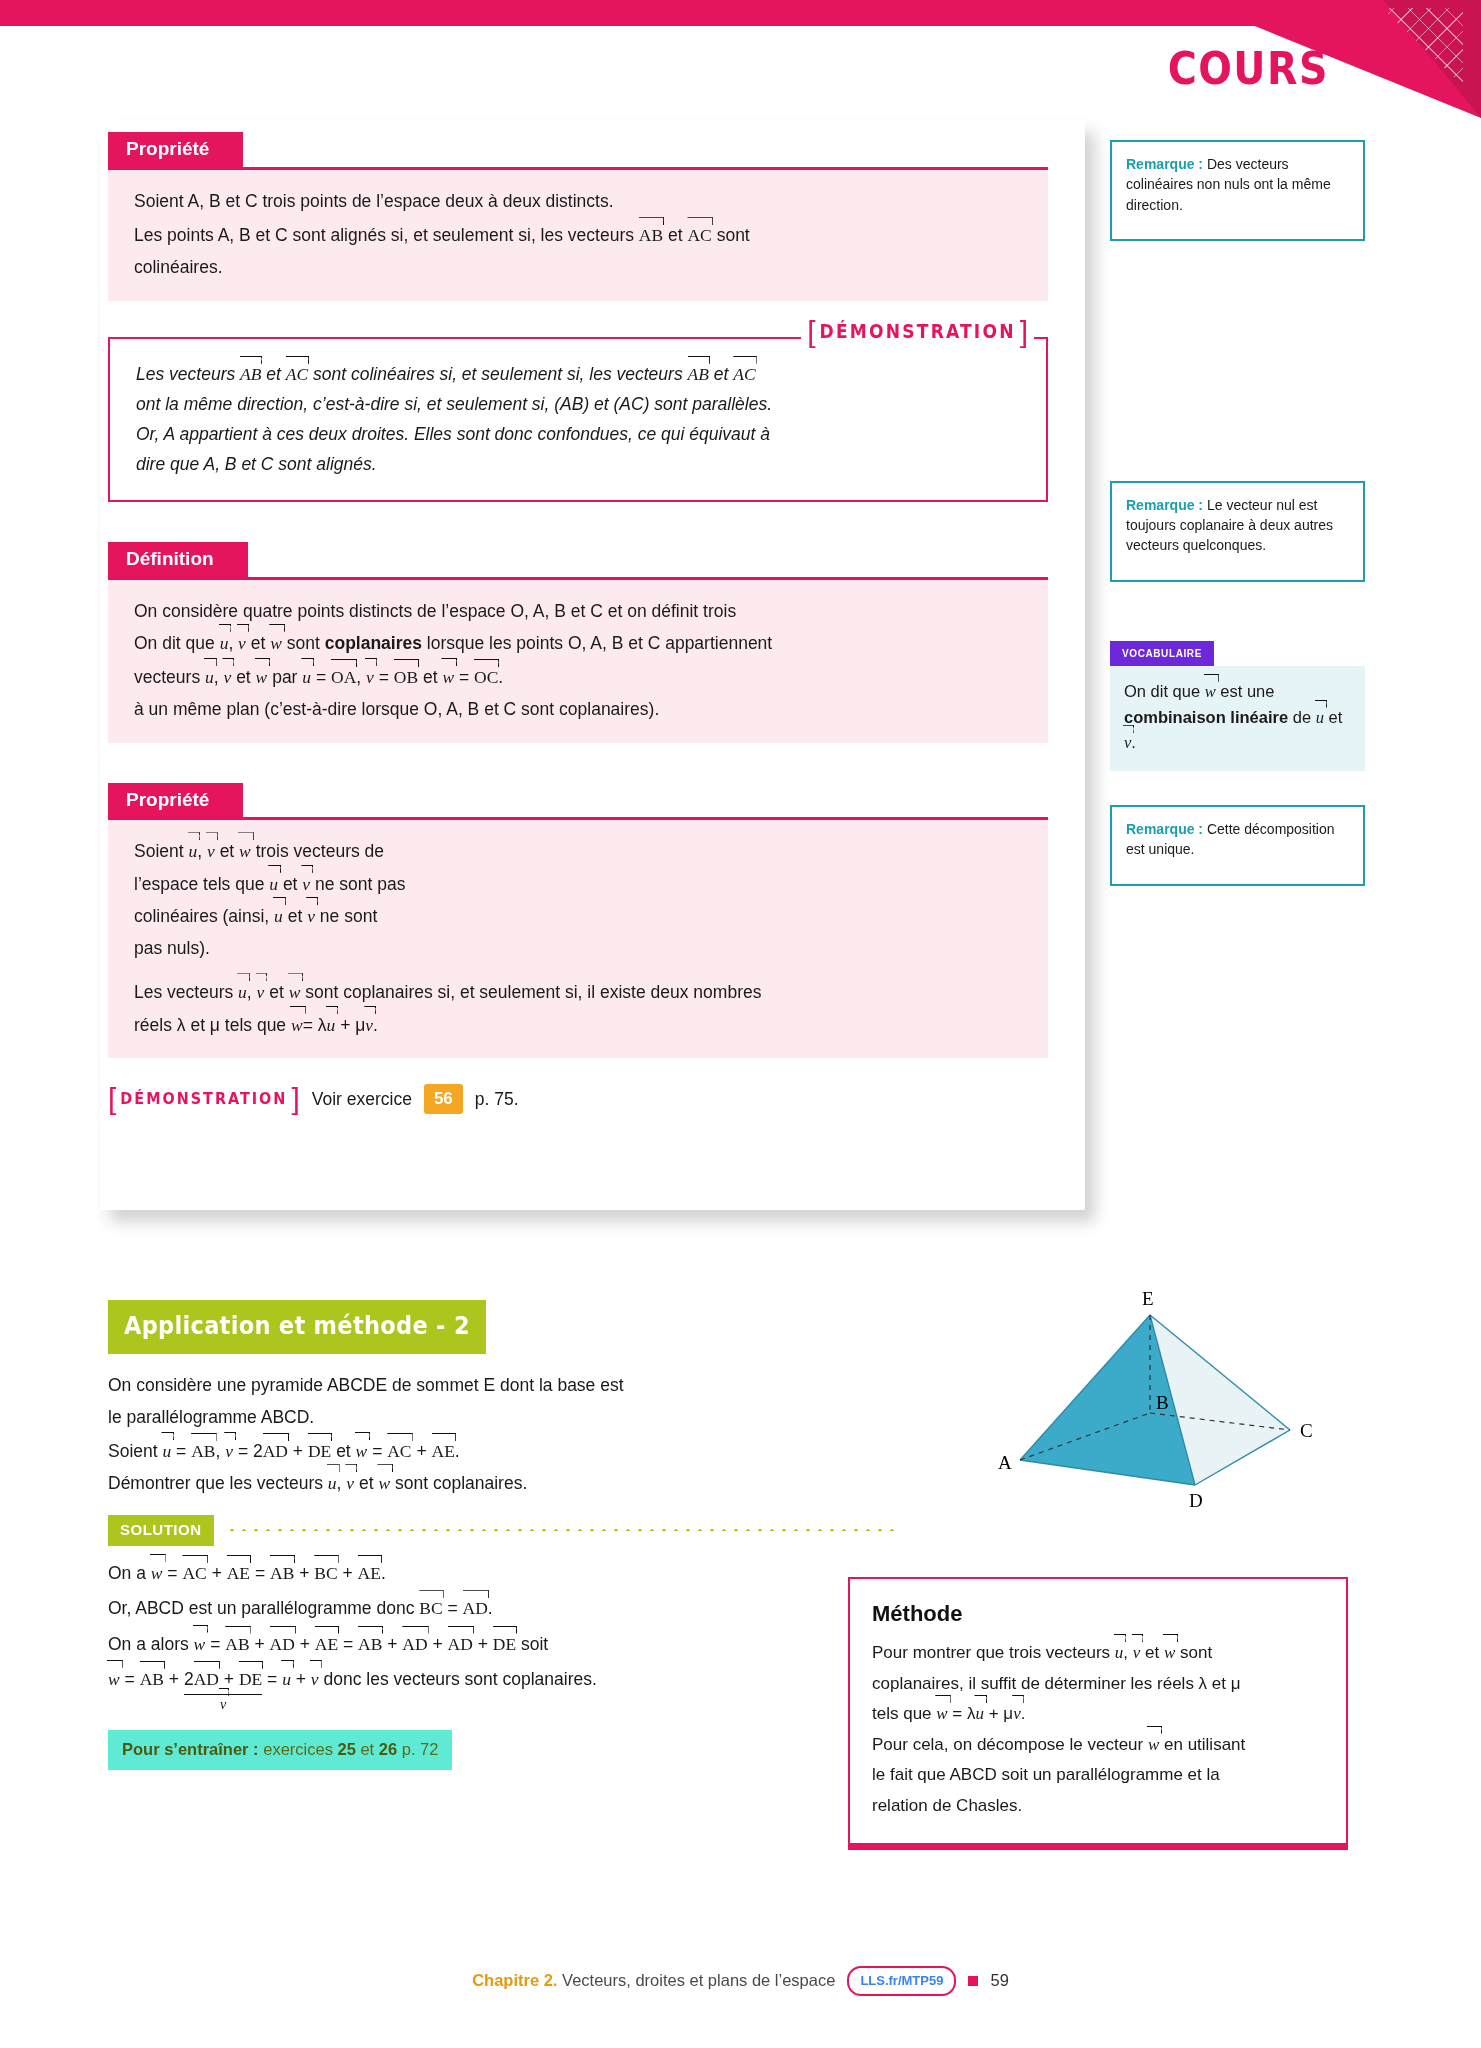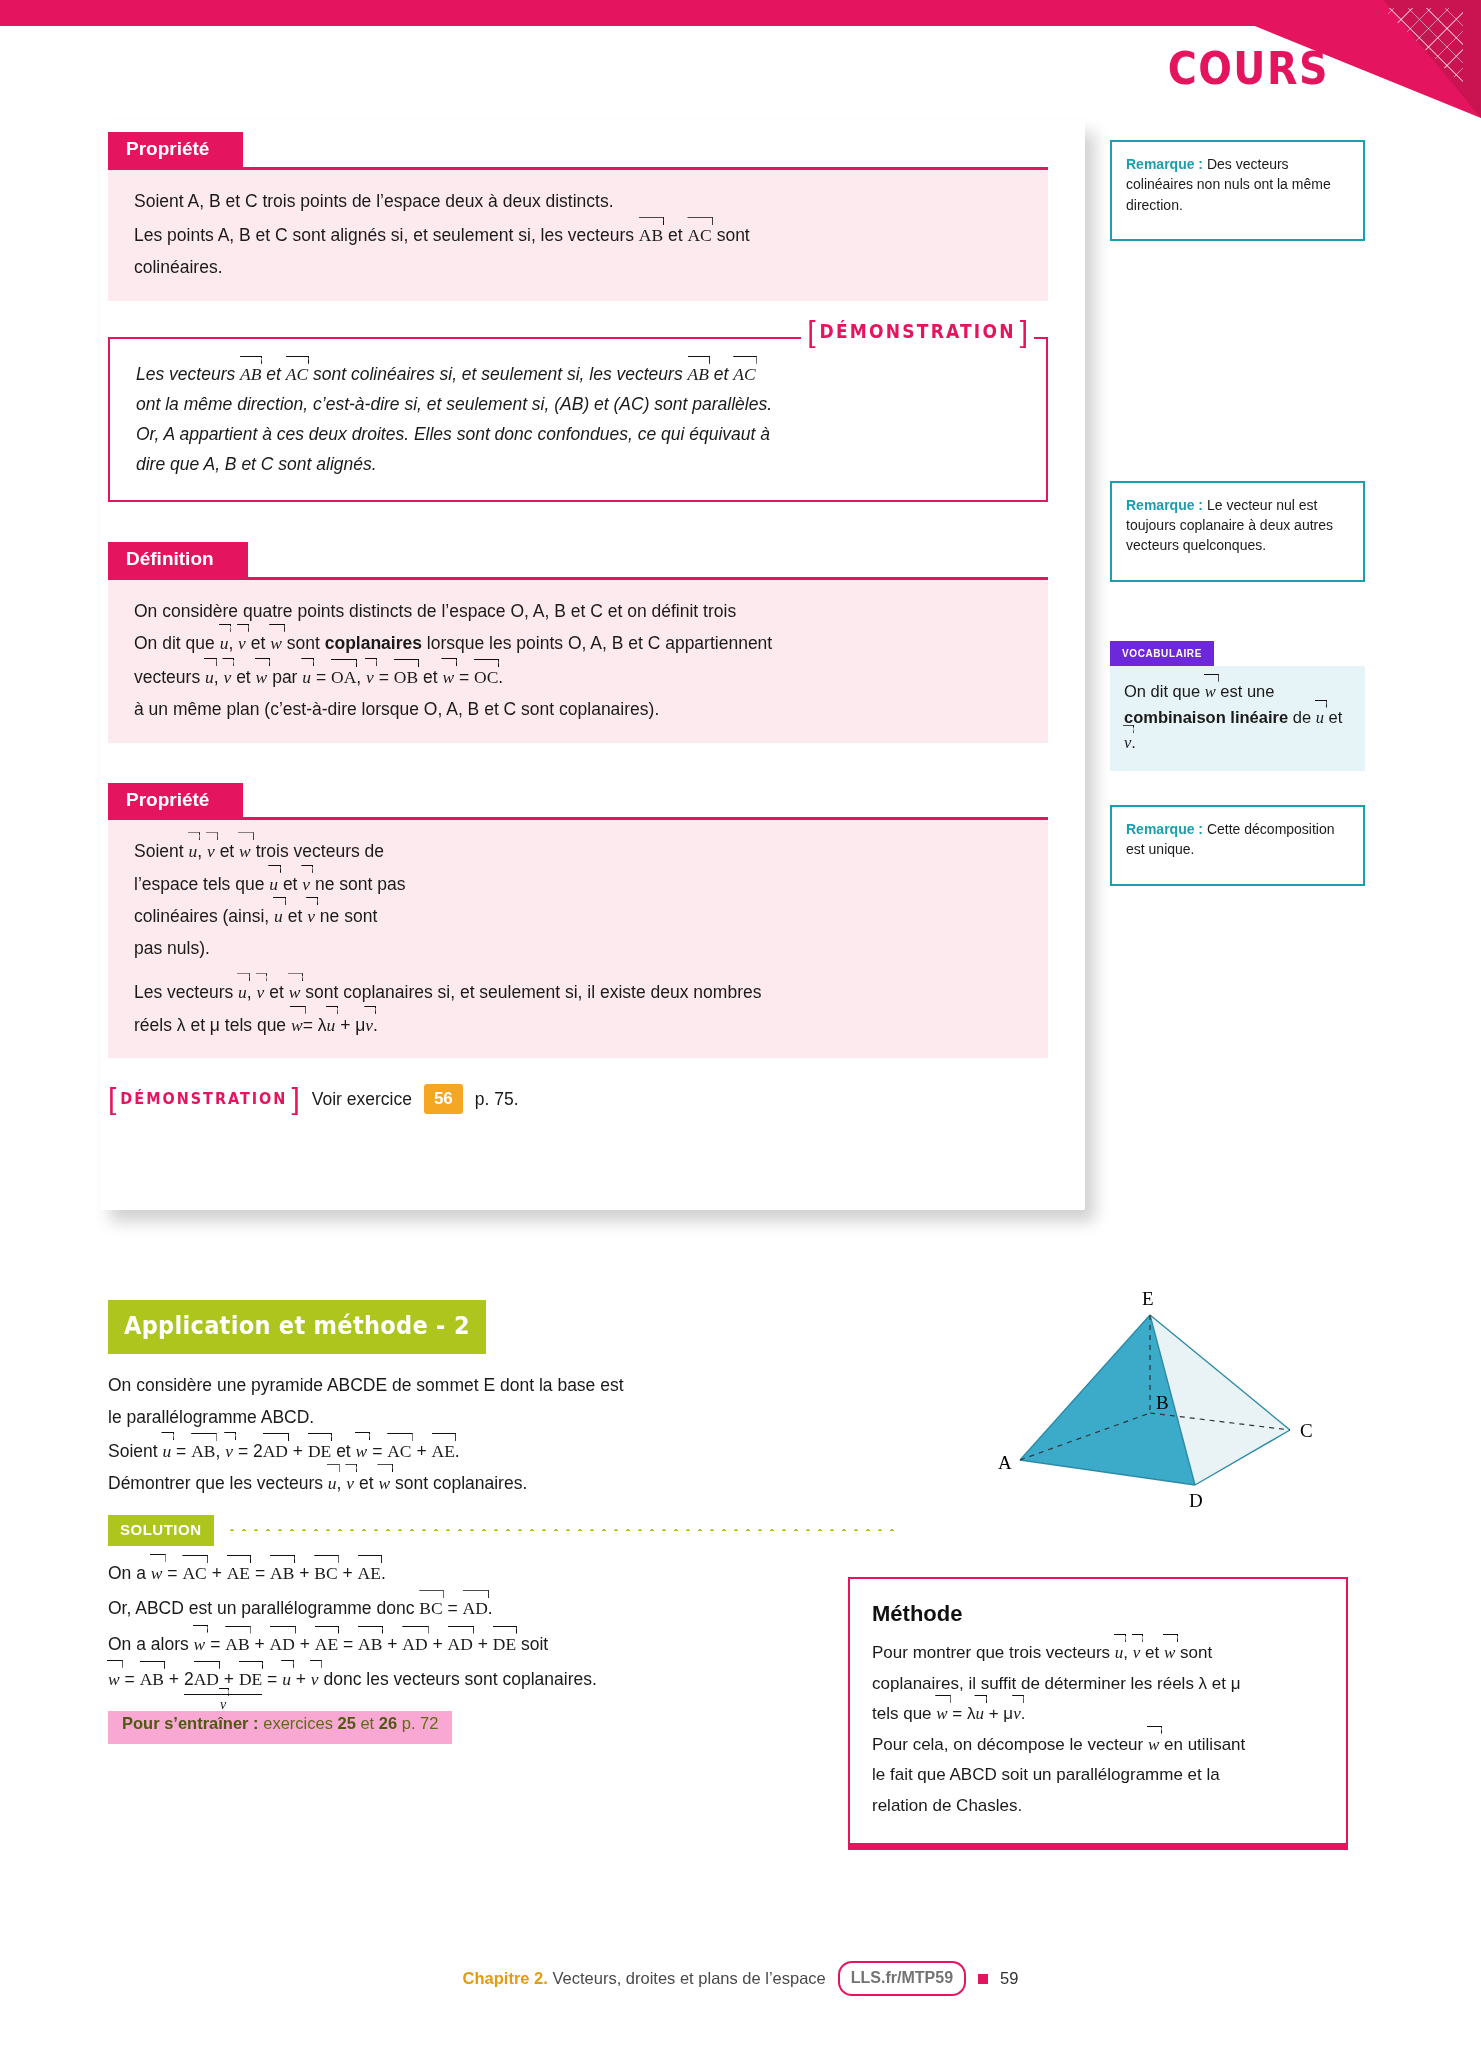--- a/index.html
+++ b/index.html
@@ -146,23 +146,23 @@
   }
   .dots {
     flex:1; height:2px; margin-left:12px;
     background-image:radial-gradient(circle, #aec51e 1.6px, transparent 1.7px);
     background-size:12px 4px; background-repeat:repeat-x; background-position:0 0;
   }
   .sol-body { margin-top:6px; }
   .sol-body p { margin:0 0 7px 0; }
 
   .train {
-    display:inline-block; margin-top:9px;
-    background:#f9a8d4; color:#5d6b12;
-    padding:0 14px 8px 14px; font-size:16.5px;
+    display:inline-block; margin-top:28px;
+    background:#5eead4; color:#5d6b12;
+    padding:7px 14px 8px 14px; font-size:16.5px;
   }
   .train b { color:#4d5a0f; }
 
   
   .method {
     position:absolute; left:848px; top:1577px; width:500px;
     background:#fff; border:2px solid #e5145f;
     border-bottom:7px solid #e5145f;
     padding:18px 22px 20px 22px;
   }
@@ -170,22 +170,22 @@
   .method p { margin:0 0 5px 0; font-size:17px; line-height:1.5; }
 
   
   .footer {
     position:absolute; left:0; right:0; bottom:52px;
     display:flex; justify-content:center; align-items:center; gap:12px;
     font-size:16.5px; color:#4a4a4a;
   }
   .footer .chap { color:#e59a10; font-weight:bold; }
   .footer .lls {
-    border:2px solid #e5145f; color:#737373; font-weight:bold;
-    padding:3px 11px 4px 11px; border-radius:14px; font-size:16px;
+    border:2px solid #e5145f; color:#3b82f6; font-weight:bold;
+    padding:3px 11px 4px 11px; border-radius:14px; font-size:13px;
   }
   .footer .sq { width:10px; height:10px; background:#e5145f; display:inline-block; }
   .footer .pg { color:#333; }
   .ovec { position:relative; display:inline-block; font-family:"Liberation Serif", serif; padding-top:2px;}
   .ovec::after {
     content:""; position:absolute; left:0; right:-1px; top:-3px; height:7px;
     border-top:1.2px solid #111;
     border-right:1.2px solid #111;
     transform:skewX(0deg);
     clip-path: polygon(0 0, 100% 0, 100% 100%, 92% 100%, 97% 30%, 0 30%);

